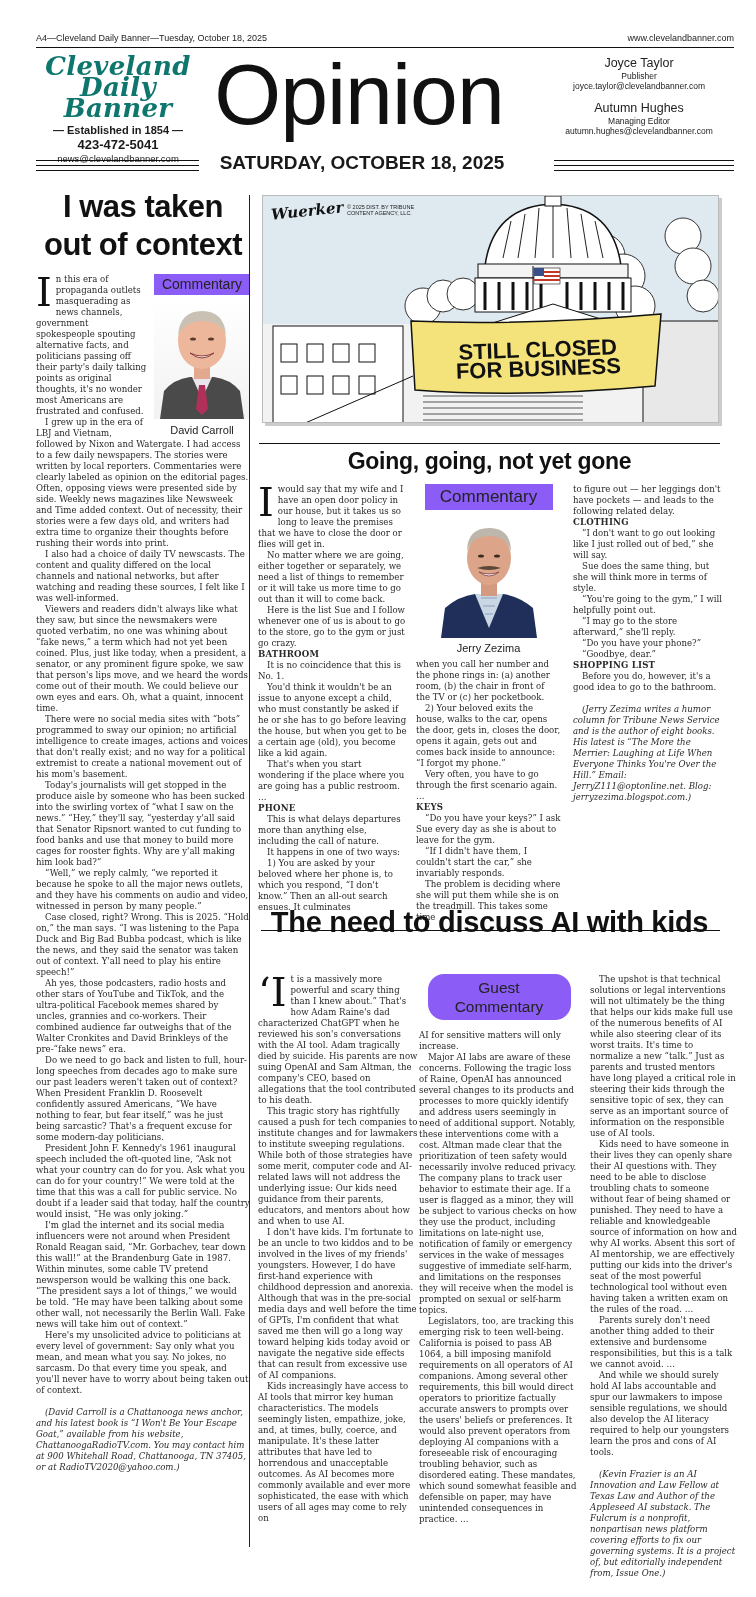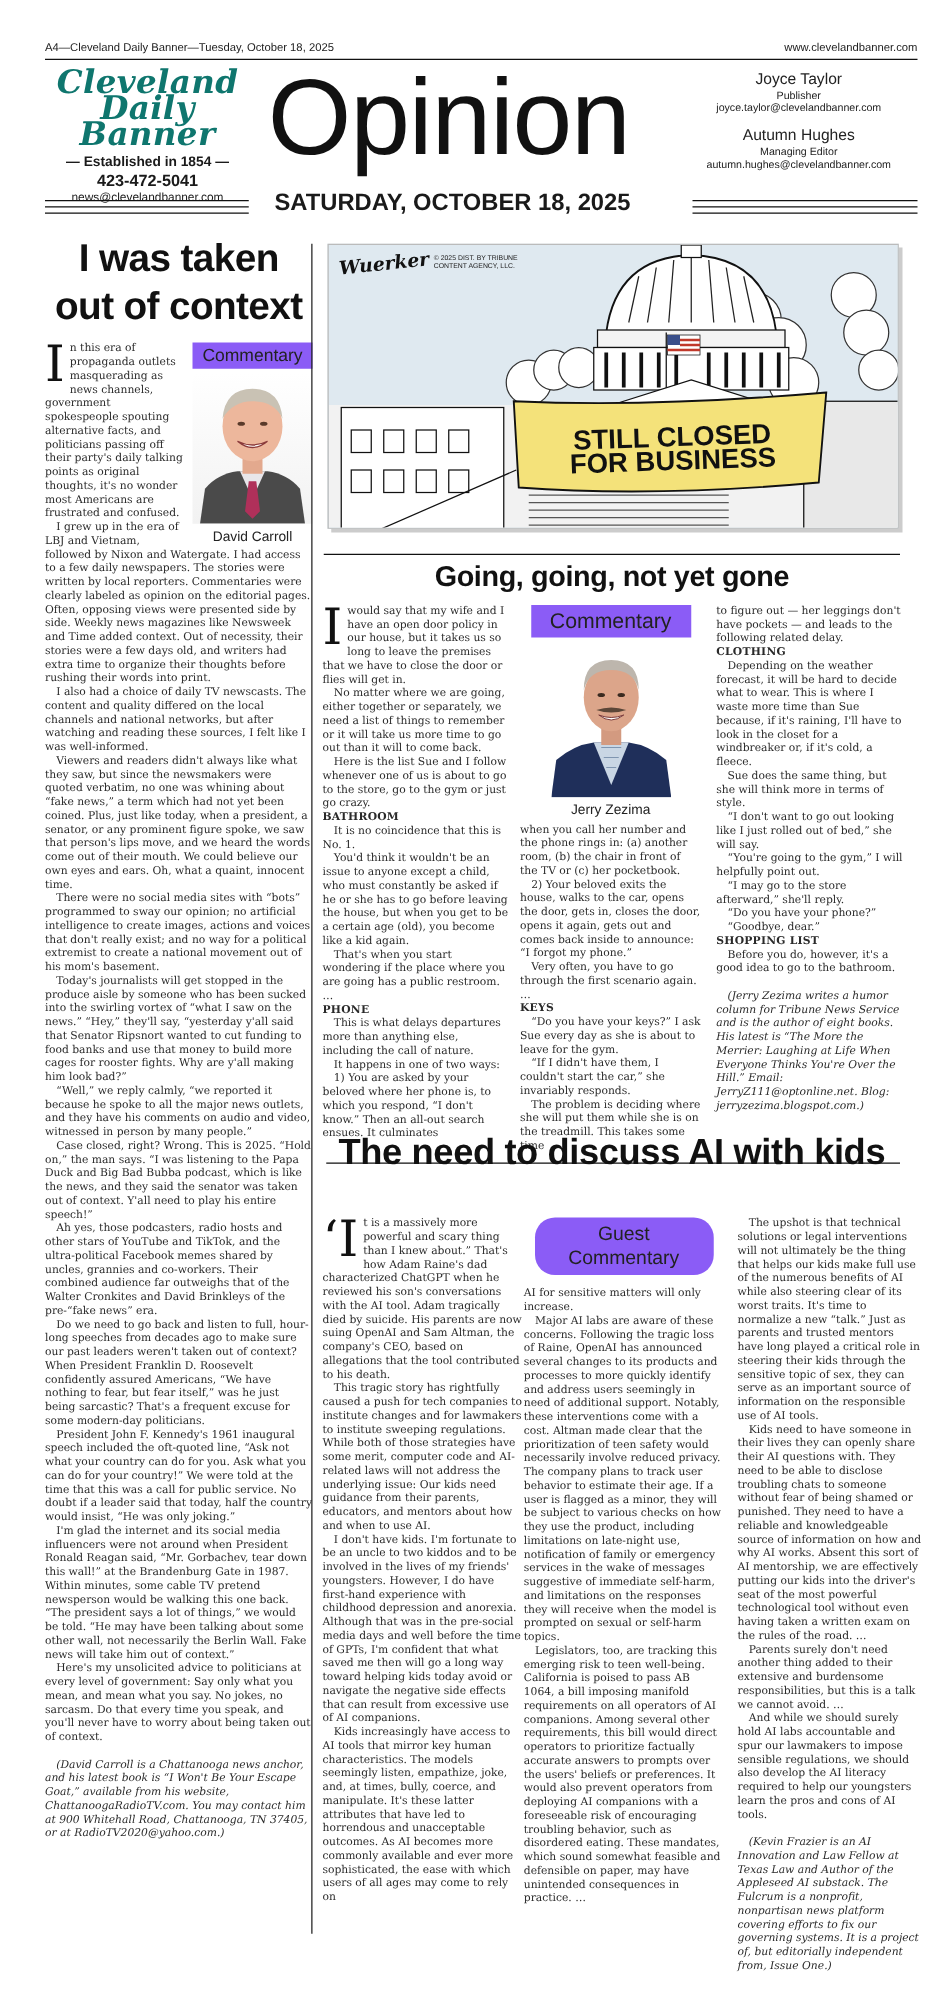--- a/index.html
+++ b/index.html
@@ -259,23 +259,22 @@
       <p class="sub">KEYS</p>
       <p>“Do you have your keys?” I ask Sue every day as she is about to leave for the gym.</p>
       <p>“If I didn't have them, I couldn't start the car,” she invariably responds.</p>
       <p>The problem is deciding where she will put them while she is on the treadmill. This takes some time</p>
     </div>
 </div>
 
 <div class="col body-text" style="top:484px;left:573px;width:150px;" id="a2c3">
     <p class="first">to figure out — her leggings don't have pockets — and leads to the following related delay.</p>
     <p class="sub">CLOTHING</p>
-    <p>Depending on the weather forecast, it will be hard to decide what to wear. This is where I waste more time than Sue because, if it's raining, I'll have to look in the closet for a windbreaker or, if it's cold, a fleece.</p>
+    <p>“I don't want to go out looking like I just rolled out of bed,” she will say.</p>
     <p>Sue does the same thing, but she will think more in terms of style.</p>
-    <p>“I don't want to go out looking like I just rolled out of bed,” she will say.</p>
     <p>“You're going to the gym,” I will helpfully point out.</p>
     <p>“I may go to the store afterward,” she'll reply.</p>
     <p>“Do you have your phone?”</p>
     <p>“Goodbye, dear.”</p>
     <p class="sub">SHOPPING LIST</p>
     <p>Before you do, however, it's a good idea to go to the bathroom.</p>
     <p class="sig">(Jerry Zezima writes a humor column for Tribune News Service and is the author of eight books. His latest is “The More the Merrier: Laughing at Life When Everyone Thinks You're Over the Hill.” Email: JerryZ111@optonline.net. Blog: jerryzezima.blogspot.com.)</p>
   </div>
 
 <div class="hrule" style="top:930px;left:261px;width:459px;"></div>

